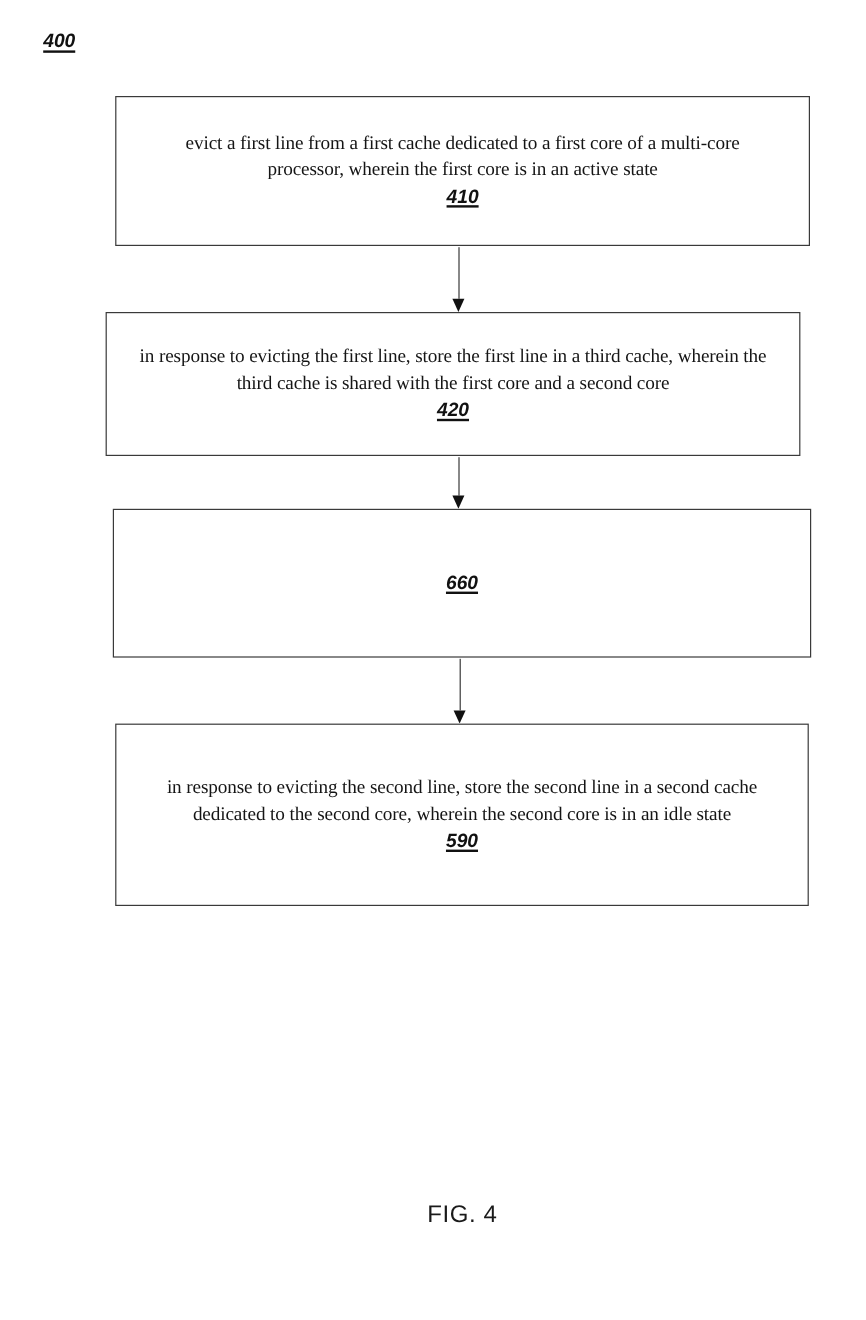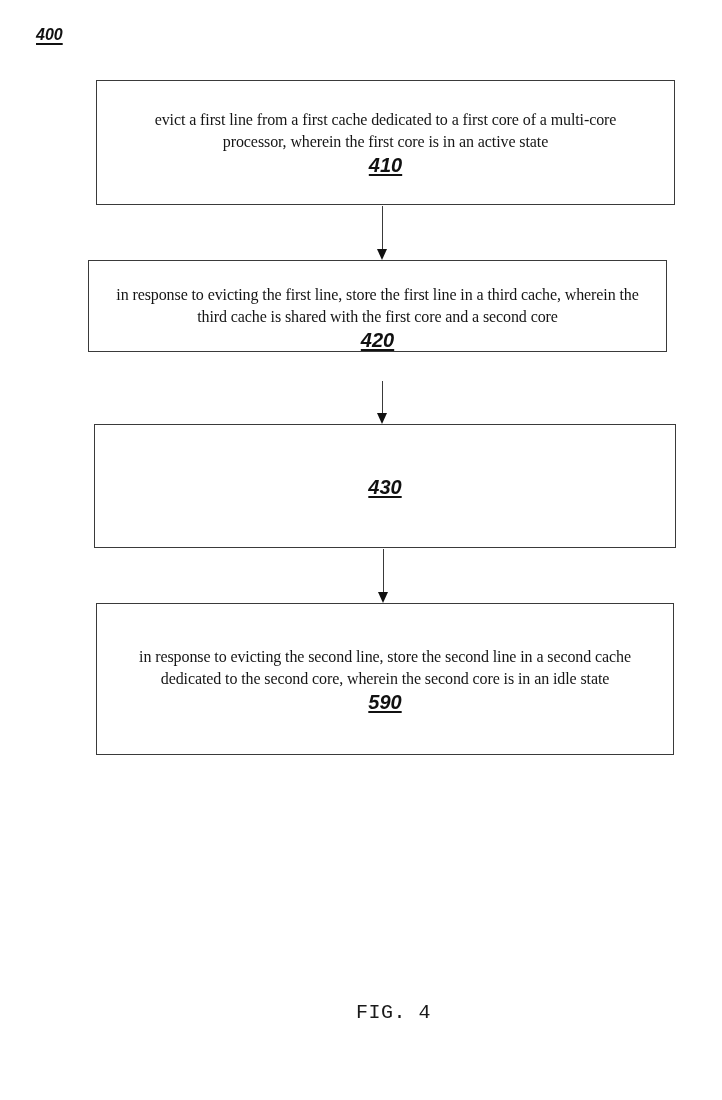--- a/index.html
+++ b/index.html
@@ -42,32 +42,32 @@
   }
   .step-box .step-text {
     font-size: 16px;
     line-height: 22px;
     letter-spacing: -0.1px;
     padding: 0 26px;
     color: #151515;
   }
   .step-box .step-ref {
     font-family: "Liberation Sans", sans-serif;
-    font-size: 20px;
+    font-size: 16px;
     line-height: 22px;
     font-weight: bold;
     font-style: italic;
     text-decoration: underline;
     text-decoration-thickness: 1.5px;
     text-underline-offset: 2px;
     margin-top: 1px;
     color: #111111;
   }
   .box-410 { left: 96px; top: 80px;  width: 579px; height: 125px; }
-  .box-420 { left: 88px; top: 260px; width: 579px; height: 92px; justify-content: flex-end; }
+  .box-420 { left: 88px; top: 260px; width: 579px; height: 120px; }
   .box-430 { left: 94px; top: 424px; width: 582px; height: 124px; }
   .box-440 { left: 96px; top: 603px; width: 578px; height: 152px; }
   .arrow { position: absolute; }
   .arrow .stem {
     position: absolute;
     left: 0; top: 0;
     width: 1px;
     background: #3a3a3a;
   }
   .arrow .head {
@@ -84,21 +84,21 @@
   .arrow-2 { left: 382px; top: 381px; }
   .arrow-2 .stem { height: 32px; }
   .arrow-2 .head { top: 32px; }
   .arrow-3 { left: 383px; top: 549px; }
   .arrow-3 .stem { height: 43px; }
   .arrow-3 .head { top: 43px; }
   .fig-caption {
     position: absolute;
     left: 356px;
     top: 1001px;
-    font-family: Liberation Mono, monospace;
+    font-family: Liberation Sans, sans-serif;
     font-size: 20px;
     letter-spacing: 0.5px;
     color: #1a1a1a;
   }
 </style>
 </head>
 <body>
 
 <div class="page">
 
@@ -118,21 +118,21 @@
     <div class="step-text">in response to evicting the first line, store the first line in a third cache, wherein the third cache is shared with the first core and a second core</div>
     <div class="step-ref">420</div>
   </div>
 
   <div class="arrow arrow-2">
     <div class="stem"></div>
     <div class="head"></div>
   </div>
 
   <div class="step-box box-430">
-    <div class="step-ref">430</div>
+    <div class="step-ref">660</div>
   </div>
 
   <div class="arrow arrow-3">
     <div class="stem"></div>
     <div class="head"></div>
   </div>
 
   <div class="step-box box-440">
     <div class="step-text">in response to evicting the second line, store the second line in a second cache dedicated to the second core, wherein the second core is in an idle state</div>
     <div class="step-ref">590</div>

